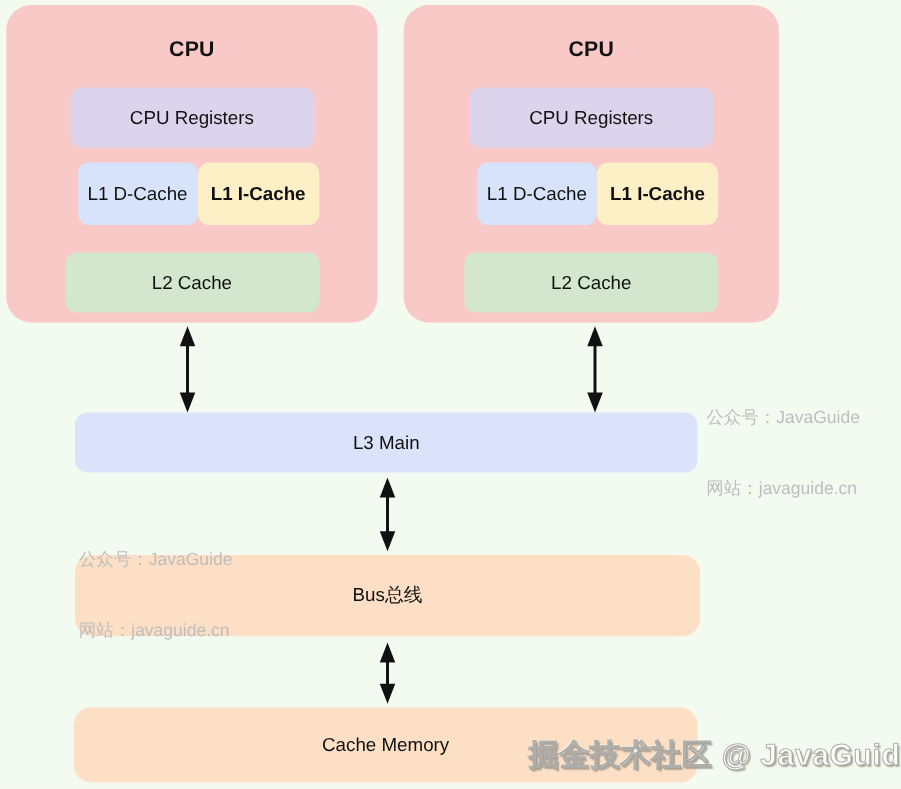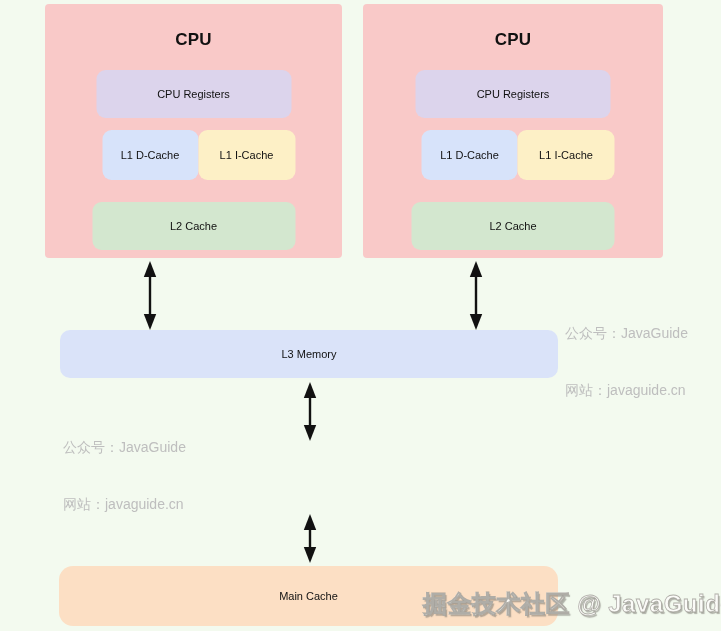--- a/index.html
+++ b/index.html
@@ -14,26 +14,25 @@
   }
   .node {
     position: absolute;
     box-sizing: border-box;
   }
   .label-center {
     display: flex;
     align-items: center;
     justify-content: center;
     text-align: center;
-    font-size: 11px;
+    font-size: 15px;
   }
   .cpu-box {
     background: var(--cpu-box, #f9c9c8);
-    border-radius: 4px;
-    margin-left: 40px;
+    border-radius: 20px;
   }
   .cpu1 { left: 5px;   top: 4px; width: 297px; height: 254px; }
   .cpu2 { left: 323px; top: 4px; width: 300px; height: 254px; }
   .cpu-title {
     position: absolute;
     top: 26px;
     left: 0;
     width: 100%;
     text-align: center;
     font-weight: bold;
@@ -57,20 +56,21 @@
     position: relative;
     width: 96px; height: 50px;
     background: var(--l1d, #d7e3fa);
     border-radius: 9px;
   }
   .l1i {
     position: relative;
     width: 97px; height: 50px;
     background: var(--l1i, #fdf0c6);
     border-radius: 9px;
+    font-weight: bold;
   }
   .l2 {
     left: 50%; transform: translateX(-50%);
     top: 198px; width: 203px; height: 48px;
     background: var(--l2, #d3e7cf);
     border-radius: 9px;
   }
   .l3 {
     left: 60px; top: 330px; width: 498px; height: 48px;
     background: var(--l3, #dae3f9);
@@ -149,26 +149,29 @@
       <div class="l1i label-center">
         <span>L1 I-Cache</span>
       </div>
     </div>
     <div class="node label-center l2">
       <span>L2 Cache</span>
     </div>
   </div>
 
   <div class="node label-center l3">
-    <span>L3 Memory</span>
-  </div>
-
+    <span>L3 Main</span>
+  </div>
+
+  <div class="node label-center bus">
+    <span>Bus总线</span>
+  </div>
 
   <div class="node label-center memory">
-    <span>Main Cache</span>
+    <span>Cache Memory</span>
   </div>
 
   <svg class="arrow-layer" viewBox="0 0 721 631" xmlns="http://www.w3.org/2000/svg">
     <g stroke="#111" fill="#111">
       <line x1="150" y1="274" x2="150" y2="318" stroke-width="2.4"></line>
       <polygon points="150,261 143.8,277 156.2,277" stroke="none"></polygon>
       <polygon points="150,330 143.8,314 156.2,314" stroke="none"></polygon>
     </g>
     <g stroke="#111" fill="#111">
       <line x1="476" y1="274" x2="476" y2="318" stroke-width="2.4"></line>

